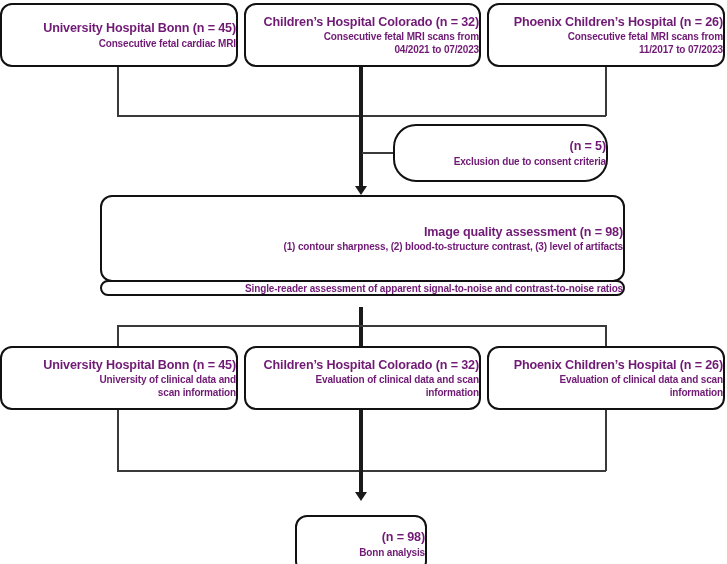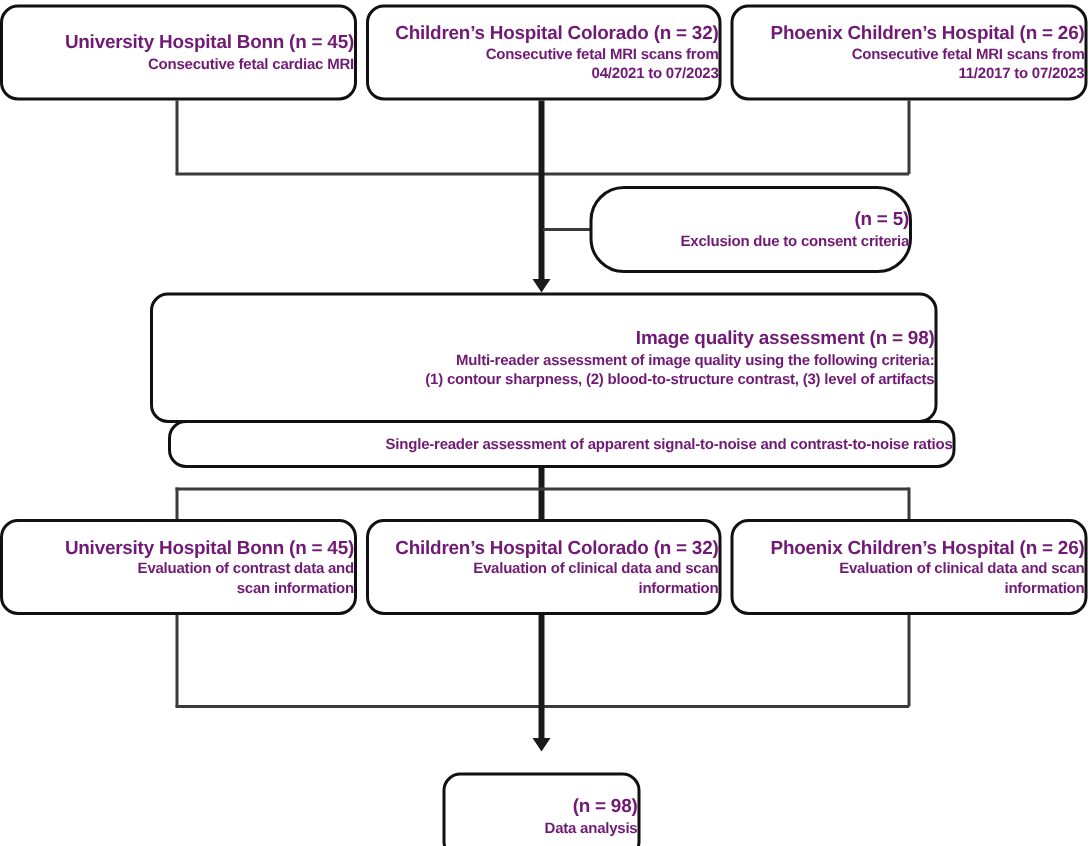--- a/index.html
+++ b/index.html
@@ -95,39 +95,38 @@
 
   <div class="hline thin" style="left:362px; top:152px; width:33px; height:1.5px;"></div>
 
   <div class="node" style="left:393px; top:124px; width:215px; height:58px;border-radius:23px;">
     <div class="title">(n = 5)</div>
     <div class="body">Exclusion due to consent criteria</div>
   </div>
 
   <div class="node" style="left:100px; top:195px; width:525px; height:87px;">
     <div class="title">Image quality assessment (n = 98)</div>
-    <div class="body">Multi-reader assessment of image quality using the following criteria:</div>
     <div class="body">(1) contour sharpness, (2) blood-to-structure contrast, (3) level of artifacts</div>
   </div>
 
-  <div class="node single-line" style="left:112px; top:280px; width:525px; height:32px;">
+  <div class="node single-line" style="left:100px; top:280px; width:525px; height:16px;">
     <div class="body">Single-reader assessment of apparent signal-to-noise and contrast-to-noise ratios</div>
   </div>
 
   <div class="vline" style="left:359px; top:271px; width:3.5px; height:11px;"></div>
 
   <div class="vline" style="left:359px; top:307px; width:3.5px; height:40px;"></div>
 
   <div class="hline thin" style="left:117px; top:325px; width:489px; height:1.5px;"></div>
   <div class="vline thin" style="left:117px; top:325px; width:1.5px; height:22px;"></div>
   <div class="vline thin" style="left:605px; top:325px; width:1.5px; height:22px;"></div>
 
   <div class="node" style="left:0px; top:346px; width:238px; height:64px;">
     <div class="title">University Hospital Bonn (n = 45)</div>
-    <div class="body">Evaluation of contrast data and</div>
+    <div class="body">University of clinical data and</div>
     <div class="body">scan information</div>
   </div>
 
   <div class="node" style="left:244px; top:346px; width:237px; height:64px;">
     <div class="title">Children’s Hospital Colorado (n = 32)</div>
     <div class="body">Evaluation of clinical data and scan</div>
     <div class="body">information</div>
   </div>
 
   <div class="node" style="left:487px; top:346px; width:238px; height:64px;">
@@ -138,16 +137,16 @@
 
   <div class="vline thin" style="left:117px; top:410px; width:1.5px; height:61px;"></div>
   <div class="vline thin" style="left:605px; top:410px; width:1.5px; height:61px;"></div>
   <div class="hline thin" style="left:117px; top:470px; width:489px; height:1.5px;"></div>
 
   <div class="vline" style="left:359px; top:410px; width:3.5px; height:84px;"></div>
   <div class="arrowhead" style="left:355px; top:492px;"></div>
 
   <div class="node" style="left:295px; top:515px; width:132px; height:58px;">
     <div class="title">(n = 98)</div>
-    <div class="body">Data analysis</div>
+    <div class="body">Bonn analysis</div>
   </div>
 
 </div>
 
 </body></html>

